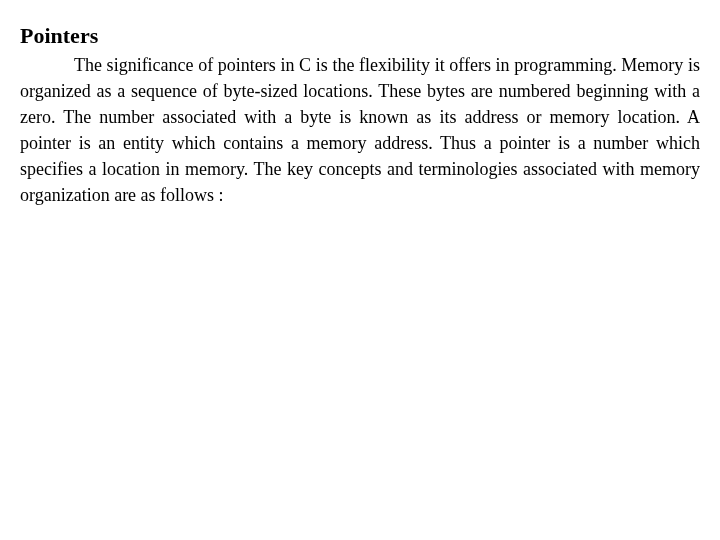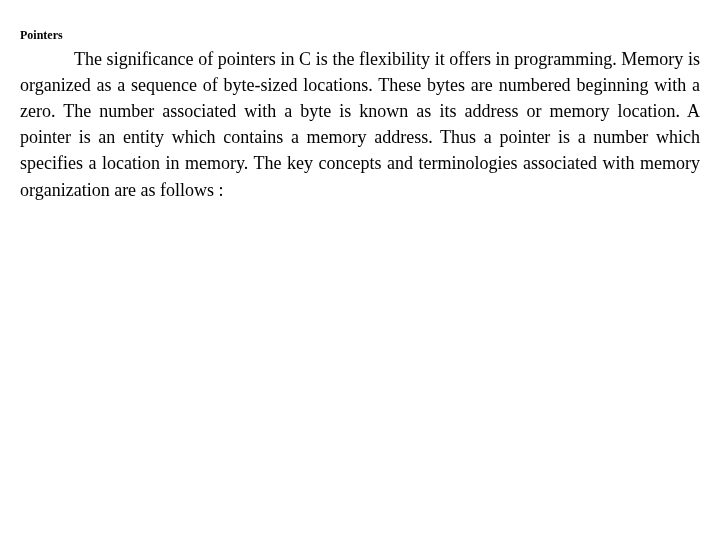--- a/index.html
+++ b/index.html
@@ -19,21 +19,21 @@
       overflow: hidden;
     }
 
     .content-area {
       padding: 20px 20px 20px 20px;
       max-width: 720px;
     }
 
     .heading {
       font-weight: bold;
-      font-size: 12px;
+      font-size: 22px;
       margin-bottom: 0;
       display: inline;
     }
 
     .body-text {
       text-align: justify;
       font-size: 18px;
       line-height: 1.45;
     }
 

